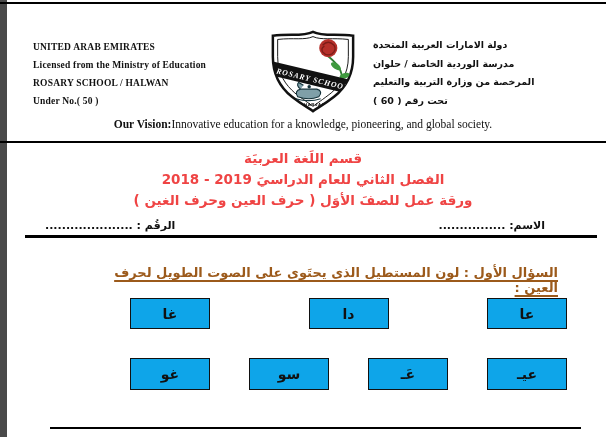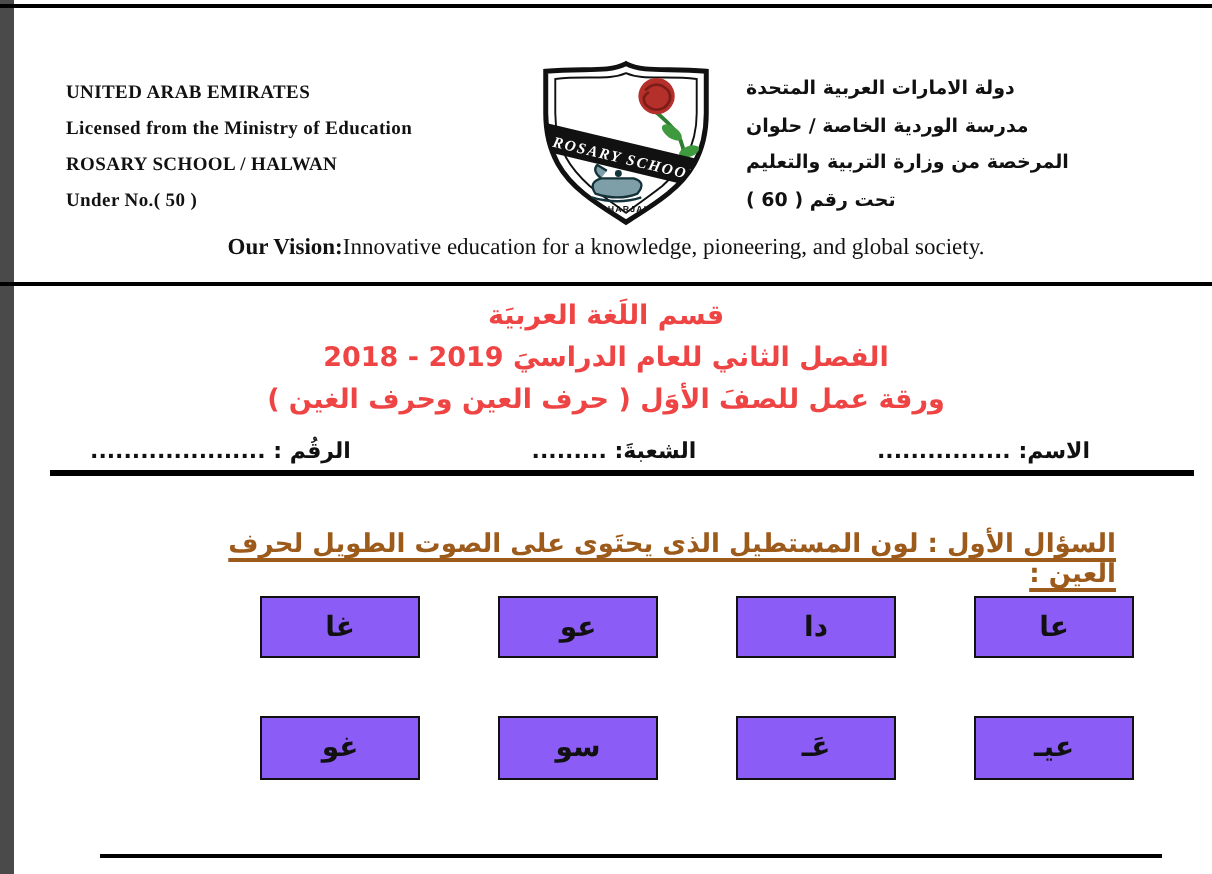--- a/index.html
+++ b/index.html
@@ -32,21 +32,21 @@
                display:flex;justify-content:space-between;font-weight:bold;font-size:11px;}
 
   .question{position:absolute;top:265px;left:80px;right:48px;direction:rtl;text-align:right;
             color:#9c5a1b;font-weight:bold;font-size:13px;
             text-decoration:underline;text-decoration-thickness:1.5px;text-underline-offset:3px;}
 
   .box-row{position:absolute;left:130px;width:437px;height:31px;direction:rtl;
            display:flex;justify-content:space-between;}
   .box-row.r1{top:298px;}
   .box-row.r2{top:358px;height:32px;}
-  .letter-box{width:78px;border:1.6px solid #111;background:#8b5cf6;
+  .letter-box{width:78px;border:1.6px solid #111;background:#0ea5e9;
               display:flex;align-items:center;justify-content:center;
               font-weight:bold;font-size:14px;direction:rtl;}
 </style>
 </head>
 <body>
 
 <div class="edge-left"></div>
 <div class="rule rule-top"></div>
 
 <div class="h-en">
@@ -104,32 +104,30 @@
 <div class="rule rule-vision"></div>
 
 <div class="title-block">
   <div>قسم اللَغة العربيَة</div>
   <div>الفصل الثاني للعام الدراسيَ 2019 - 2018</div>
   <div>ورقة عمل للصفَ الأوَل  ( حرف العين وحرف الغين )</div>
 </div>
 
 <div class="student-row">
   <span>الاسم: ................</span>
-  <span>الشعبةَ: .........</span>
   <span>الرقُم : .....................</span>
 </div>
 
 <div class="rule rule-thick"></div>
 
 <div class="question">السؤال الأول : لون المستطيل الذى يحتَوى على الصوت الطويل لحرف العين :</div>
 
 <div class="box-row r1">
   <div class="letter-box">عا</div>
   <div class="letter-box">دا</div>
-  <div class="letter-box">عو</div>
   <div class="letter-box">غا</div>
 </div>
 
 <div class="box-row r2">
   <div class="letter-box">عيـ</div>
   <div class="letter-box">عَـ</div>
   <div class="letter-box">سو</div>
   <div class="letter-box">غو</div>
 </div>
 

